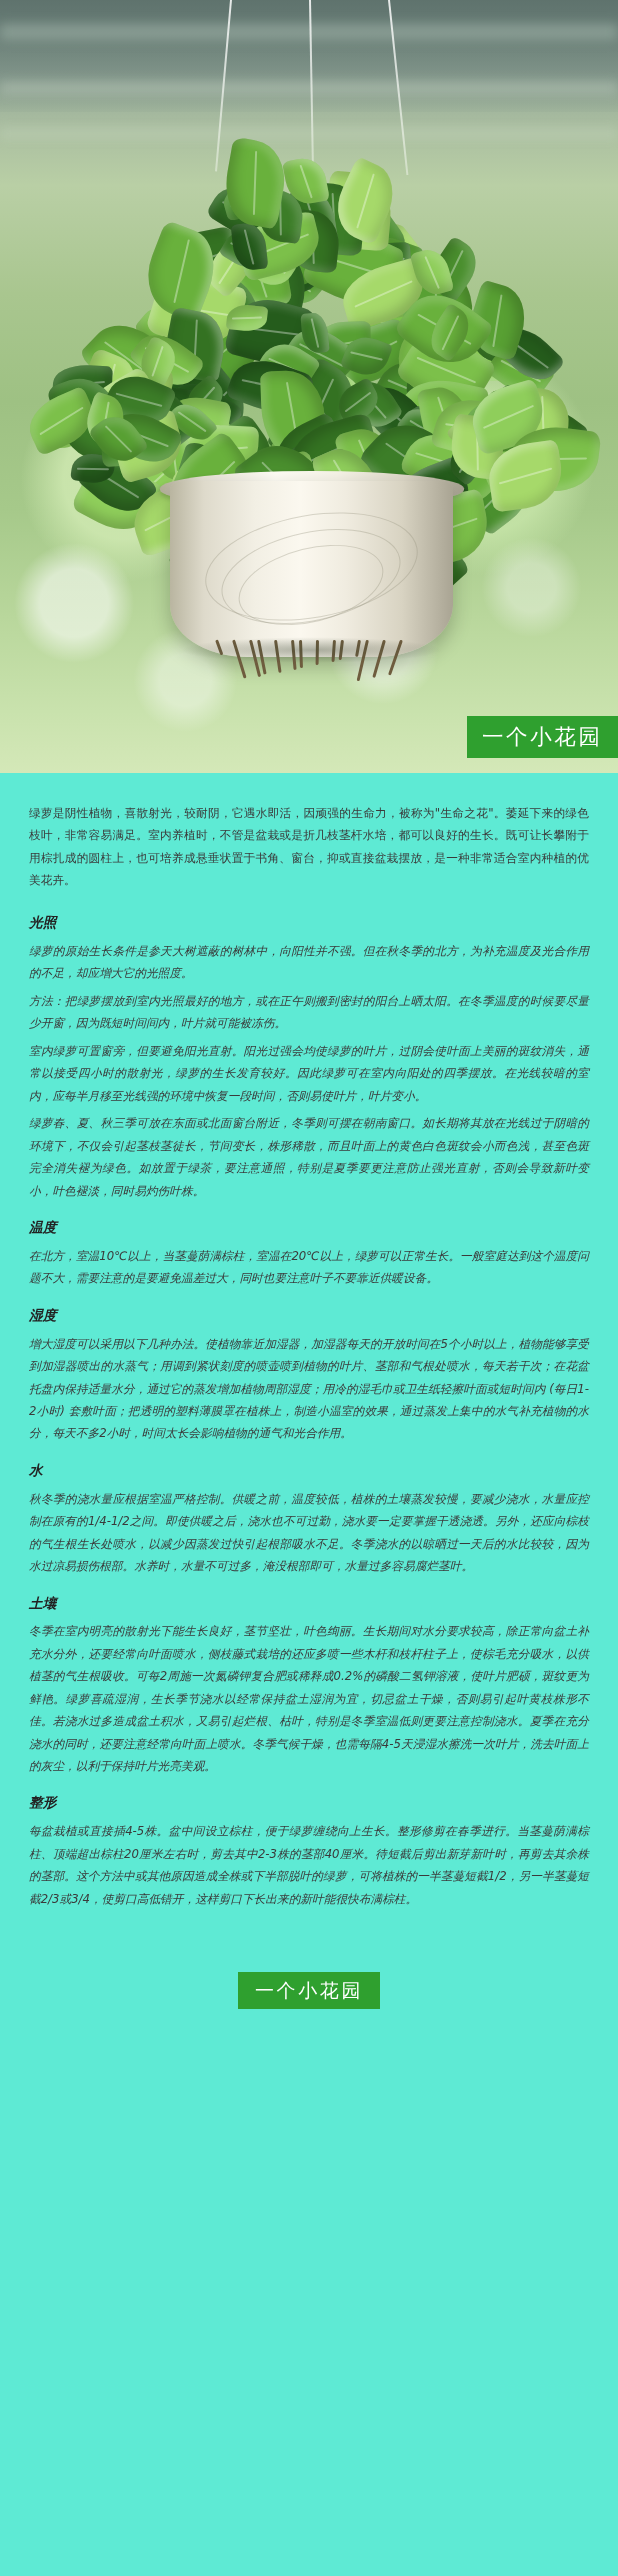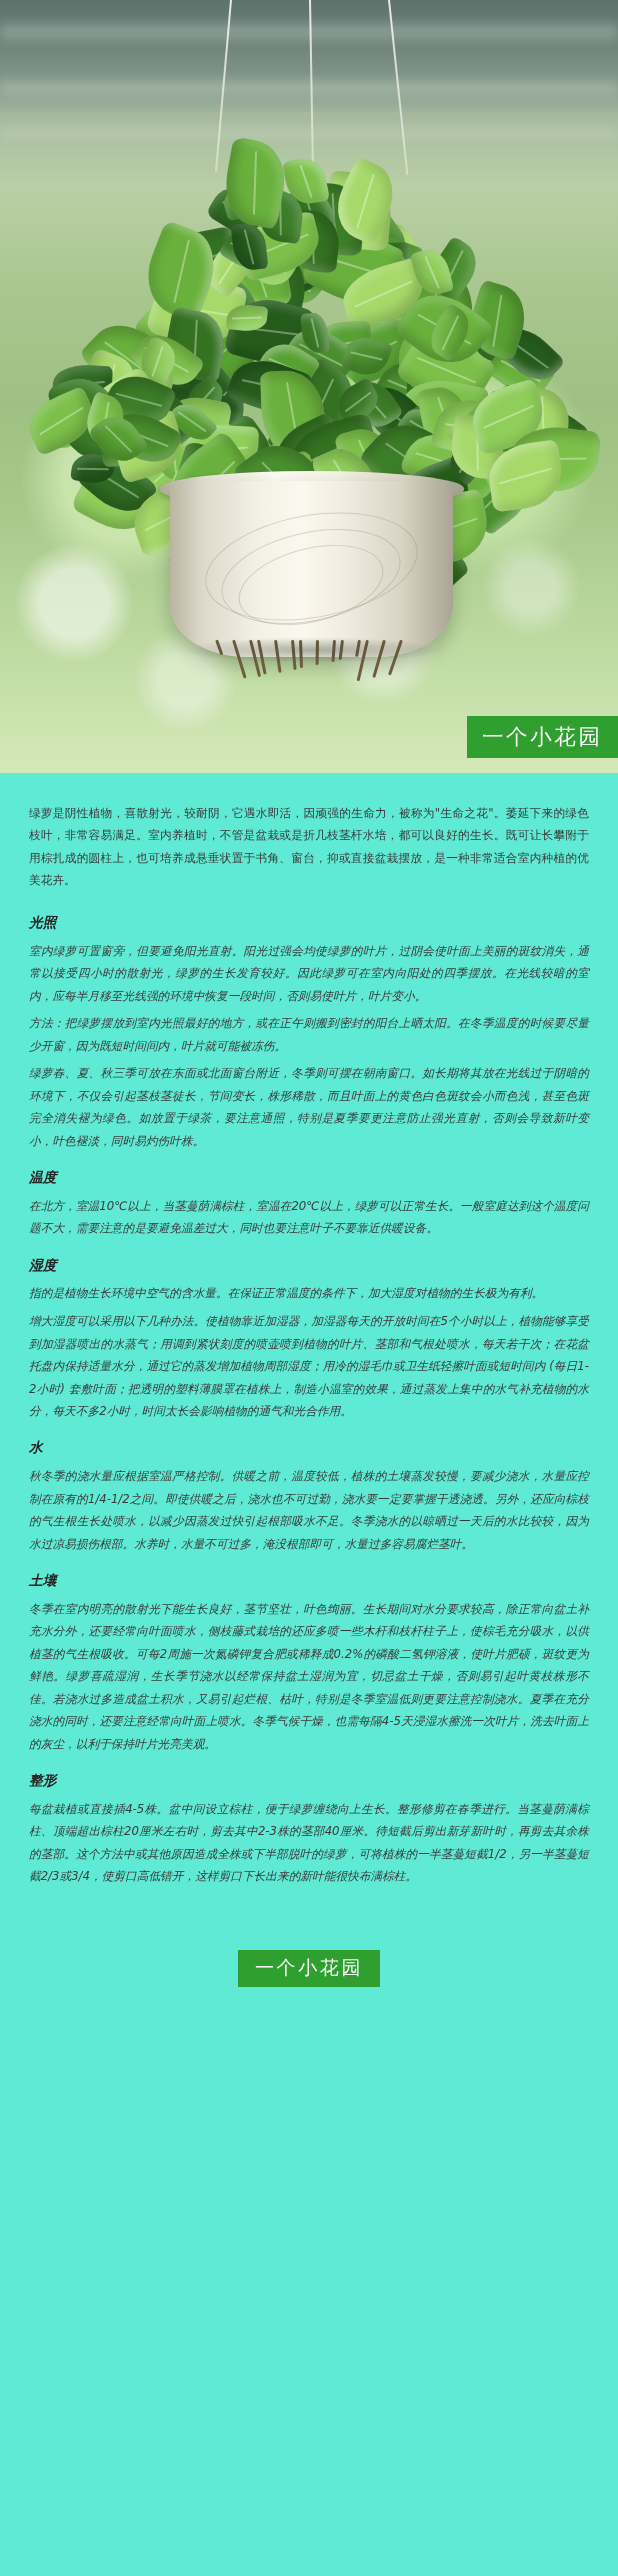--- a/index.html
+++ b/index.html
@@ -474,31 +474,31 @@
     <div class="hero-badge">一个小花园</div>
   </div>
 
   <div class="article">
 
     <p class="para intro">绿萝是阴性植物，喜散射光，较耐阴，它遇水即活，因顽强的生命力，被称为"生命之花"。萎延下来的绿色枝叶，非常容易满足。室内养植时，不管是盆栽或是折几枝茎杆水培，都可以良好的生长。既可让长攀附于用棕扎成的圆柱上，也可培养成悬垂状置于书角、窗台，抑或直接盆栽摆放，是一种非常适合室内种植的优美花卉。</p>
 
     <div id="sections">
         <div class="section">
           <div class="section-head">光照</div>
+          <p class="para">绿萝的原始生长条件是参天大树遮蔽的树林中，向阳性并不强。但在秋冬季的北方，为补充温度及光合作用的不足，却应增大它的光照度。</p>
+          <p class="para">方法：把绿萝摆放到室内光照最好的地方，或在正午则搬到密封的阳台上晒太阳。在冬季温度的时候要尽量少开窗，因为既短时间间内，叶片就可能被冻伤。</p>
           <p class="para">室内绿萝可置窗旁，但要避免阳光直射。阳光过强会均使绿萝的叶片，过阴会使叶面上美丽的斑纹消失，通常以接受四小时的散射光，绿萝的生长发育较好。因此绿萝可在室内向阳处的四季摆放。在光线较暗的室内，应每半月移至光线强的环境中恢复一段时间，否则易使叶片，叶片变小。</p>
-          <p class="para">方法：把绿萝摆放到室内光照最好的地方，或在正午则搬到密封的阳台上晒太阳。在冬季温度的时候要尽量少开窗，因为既短时间间内，叶片就可能被冻伤。</p>
           <p class="para">绿萝春、夏、秋三季可放在东面或北面窗台附近，冬季则可摆在朝南窗口。如长期将其放在光线过于阴暗的环境下，不仅会引起茎枝茎徒长，节间变长，株形稀散，而且叶面上的黄色白色斑纹会小而色浅，甚至色斑完全消失褪为绿色。如放置于绿茶，要注意通照，特别是夏季要更注意防止强光直射，否则会导致新叶变小，叶色褪淡，同时易灼伤叶株。</p>
         </div>
         <div class="section">
           <div class="section-head">温度</div>
           <p class="para">在北方，室温10℃以上，当茎蔓荫满棕柱，室温在20℃以上，绿萝可以正常生长。一般室庭达到这个温度问题不大，需要注意的是要避免温差过大，同时也要注意叶子不要靠近供暖设备。</p>
         </div>
         <div class="section">
           <div class="section-head">湿度</div>
-          <p class="para">指的是植物生长环境中空气的含水量。在保证正常温度的条件下，加大湿度对植物的生长极为有利。</p>
           <p class="para">增大湿度可以采用以下几种办法。使植物靠近加湿器，加湿器每天的开放时间在5个小时以上，植物能够享受到加湿器喷出的水蒸气；用调到紧状刻度的喷壶喷到植物的叶片、茎部和气根处喷水，每天若干次；在花盆托盘内保持适量水分，通过它的蒸发增加植物周部湿度；用冷的湿毛巾或卫生纸轻擦叶面或短时间内 (每日1-2小时) 套敷叶面；把透明的塑料薄膜罩在植株上，制造小温室的效果，通过蒸发上集中的水气补充植物的水分，每天不多2小时，时间太长会影响植物的通气和光合作用。</p>
         </div>
         <div class="section">
           <div class="section-head">水</div>
           <p class="para">秋冬季的浇水量应根据室温严格控制。供暖之前，温度较低，植株的土壤蒸发较慢，要减少浇水，水量应控制在原有的1/4-1/2之间。即使供暖之后，浇水也不可过勤，浇水要一定要掌握干透浇透。另外，还应向棕枝的气生根生长处喷水，以减少因蒸发过快引起根部吸水不足。冬季浇水的以晾晒过一天后的水比较较，因为水过凉易损伤根部。水养时，水量不可过多，淹没根部即可，水量过多容易腐烂茎叶。</p>
         </div>
         <div class="section">
           <div class="section-head">土壤</div>
           <p class="para">冬季在室内明亮的散射光下能生长良好，茎节坚壮，叶色绚丽。生长期间对水分要求较高，除正常向盆土补充水分外，还要经常向叶面喷水，侧枝藤式栽培的还应多喷一些木杆和枝杆柱子上，使棕毛充分吸水，以供植茎的气生根吸收。可每2周施一次氮磷钾复合肥或稀释成0.2%的磷酸二氢钾溶液，使叶片肥硕，斑纹更为鲜艳。绿萝喜疏湿润，生长季节浇水以经常保持盆土湿润为宜，切忌盆土干燥，否则易引起叶黄枝株形不佳。若浇水过多造成盆土积水，又易引起烂根、枯叶，特别是冬季室温低则更要注意控制浇水。夏季在充分浇水的同时，还要注意经常向叶面上喷水。冬季气候干燥，也需每隔4-5天浸湿水擦洗一次叶片，洗去叶面上的灰尘，以利于保持叶片光亮美观。</p>
         </div>

